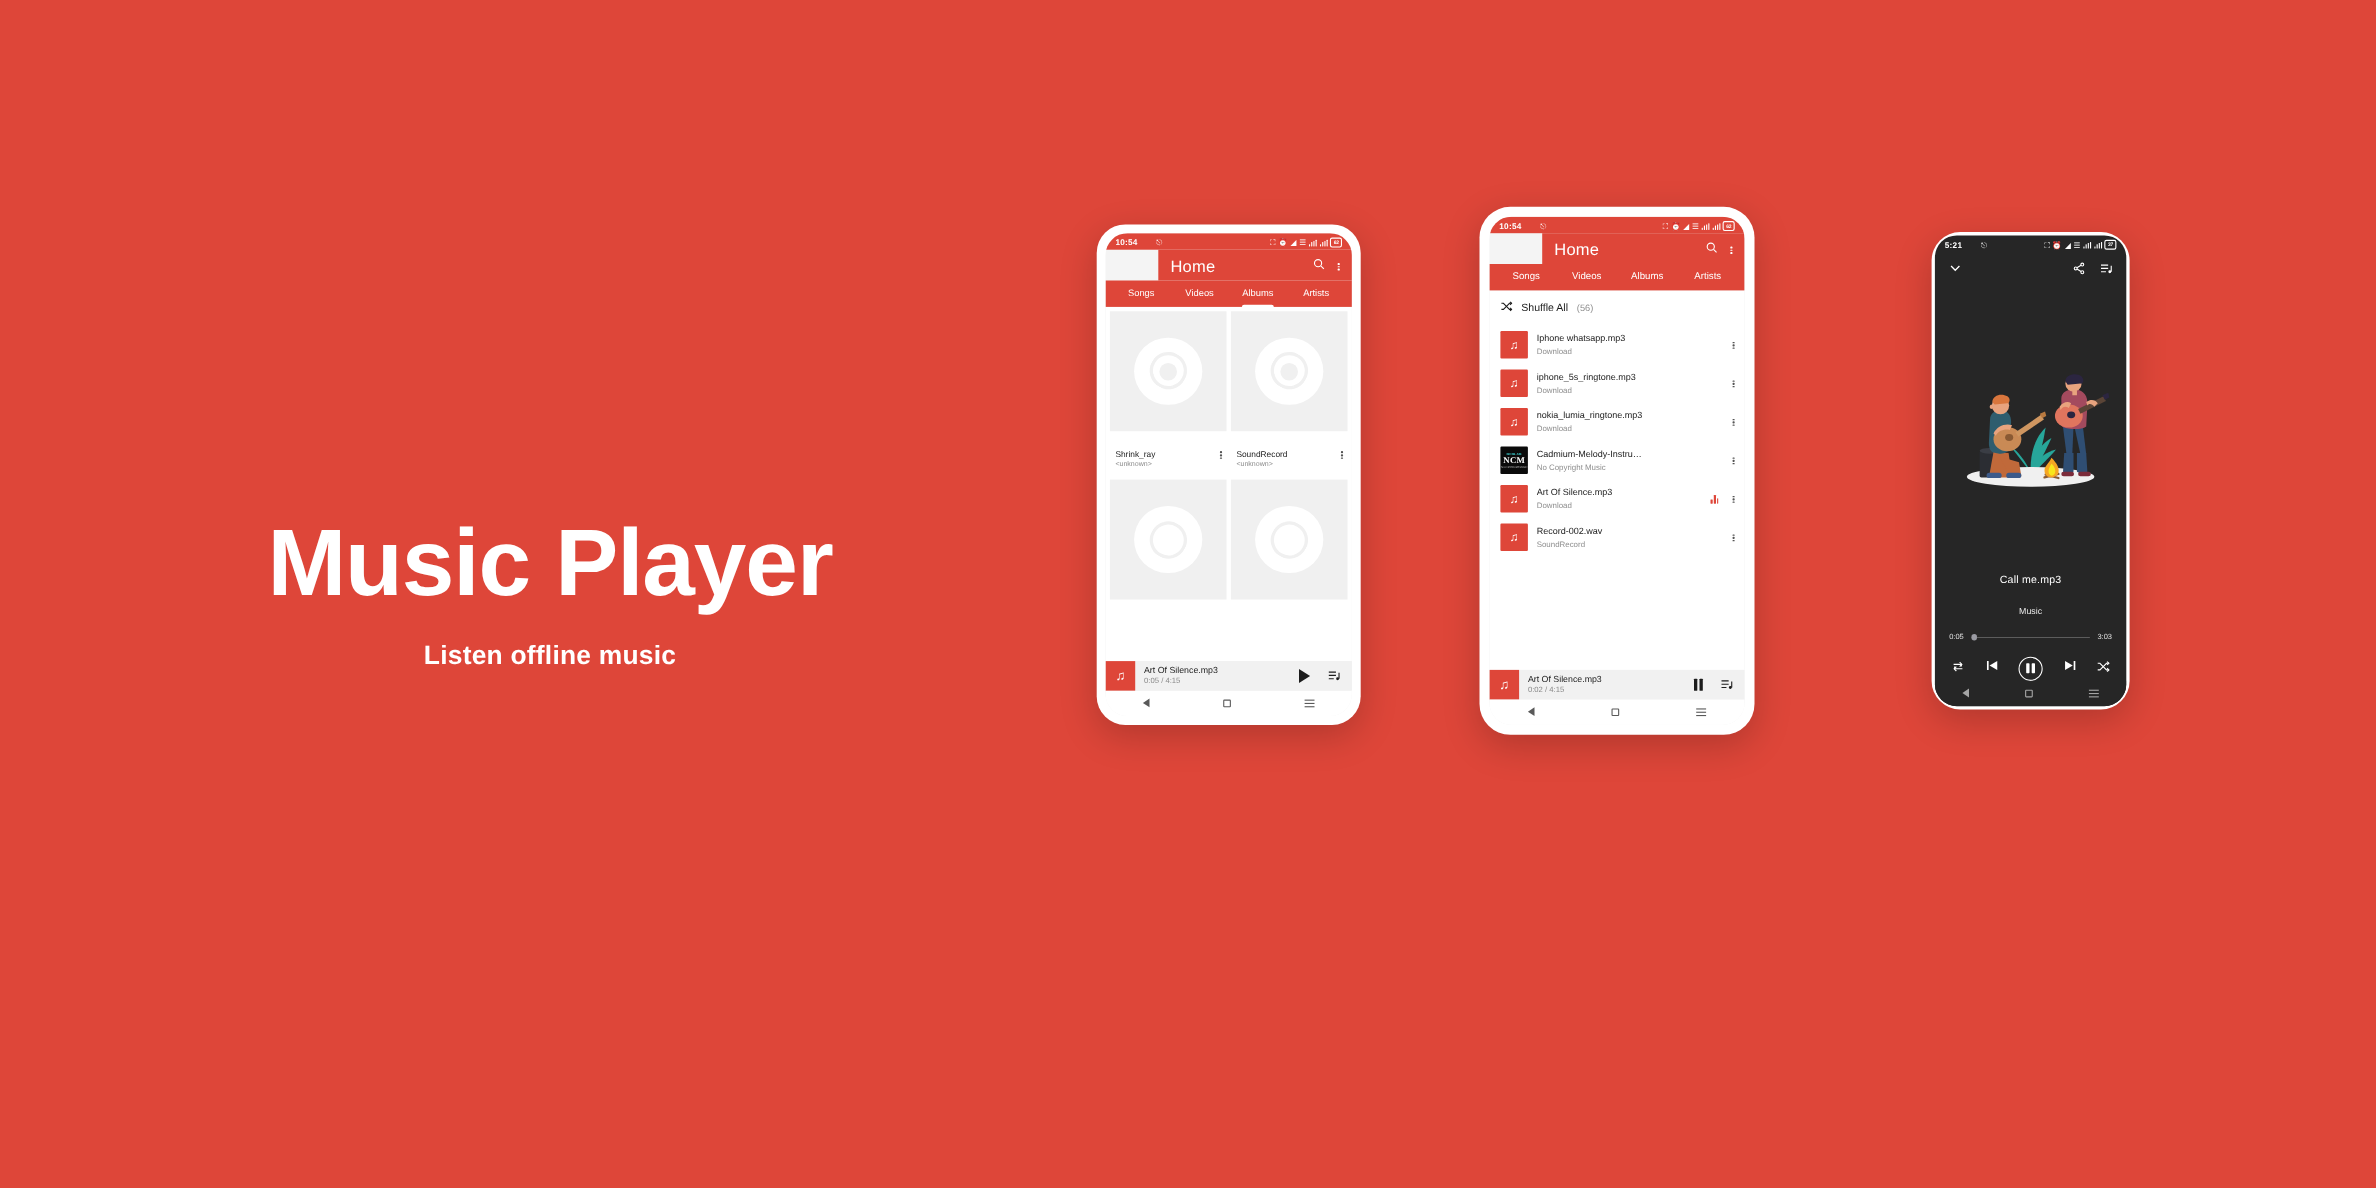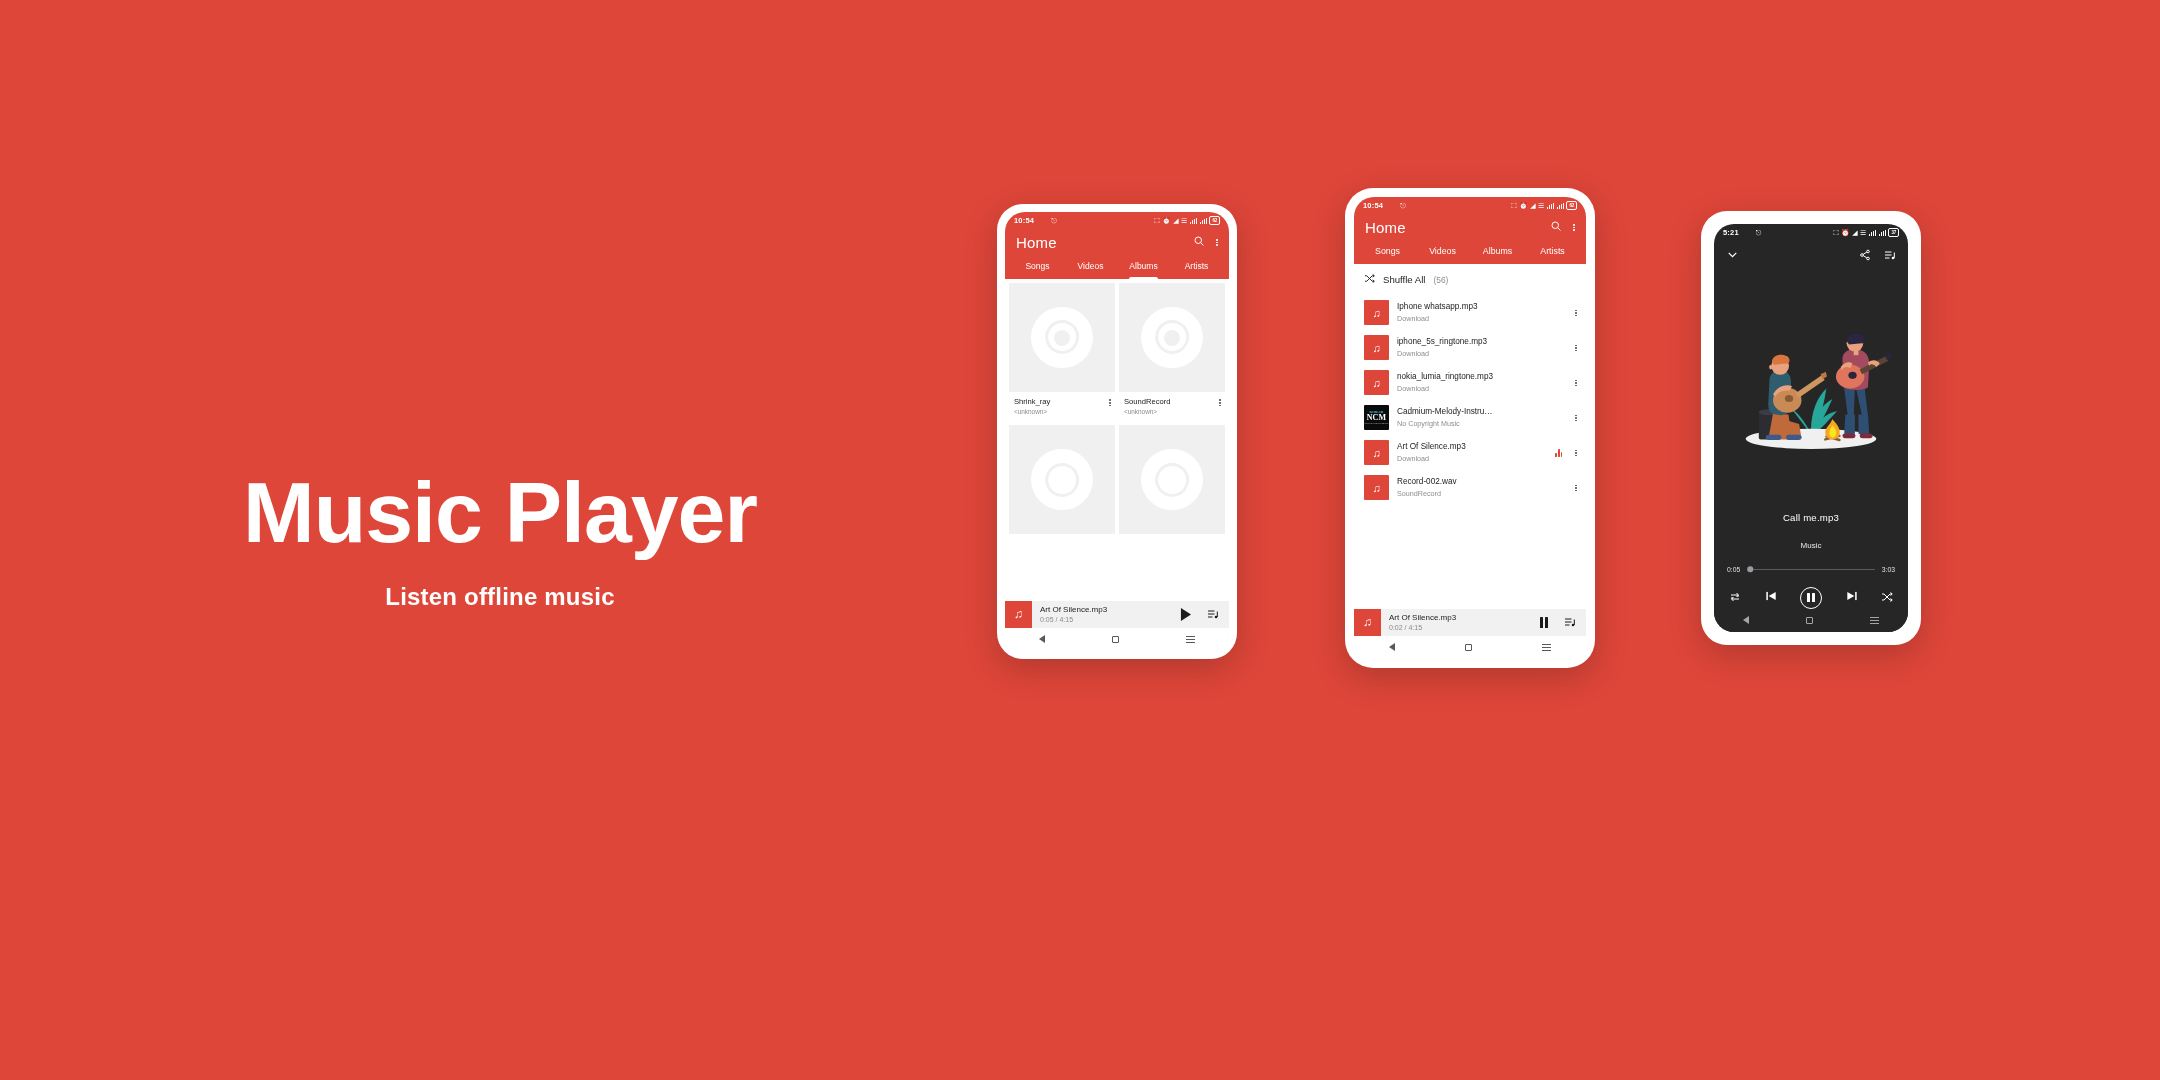--- a/index.html
+++ b/index.html
@@ -35,21 +35,21 @@
 
   
   .phone {
     position:absolute;
     background:#ffffff;
     box-shadow:0 10px 34px rgba(0,0,0,.20);
   }
 
   #phone1 { left:997px; top:204px; width:240px; height:455px; border-radius:26px; padding:8px; }
   #phone2 { left:1345px; top:188px; width:250px; height:480px; border-radius:28px; padding:9px; }
-  #phone3 { left:1701px; top:211px; width:220px; height:434px; border-radius:26px; padding:13px; }
+  #phone3 { left:1756px; top:211px; width:180px; height:434px; border-radius:26px; padding:3px; }
 
   .screen { width:100%; height:100%; border-radius:20px; overflow:hidden; position:relative; background:#f4f4f4; display:flex; flex-direction:column; }
 
   
   .statusbar {
     display:flex; align-items:center; justify-content:space-between;
     padding:4px 9px 2px 9px;
     color:#ffffff;
     font-size:7px;
     flex:0 0 auto;
@@ -70,20 +70,21 @@
   .bars i:nth-child(1){height:2px}.bars i:nth-child(2){height:3.2px}
   .bars i:nth-child(3){height:4.4px}.bars i:nth-child(4){height:6px}
 
   
   .appbar {
     background:#DE4639;
     color:#fff;
     display:flex; align-items:center;
     padding:6px 11px 4px 11px;
     flex:0 0 auto;
+    margin-left:48px;
   }
   .appbar .title { font-size:15px; font-weight:400; flex:1; letter-spacing:.2px; }
   .appbar .acts { display:flex; align-items:center; gap:11px; }
 
   .tabs {
     background:#DE4639;
     display:flex;
     padding:0 6px;
     flex:0 0 auto;
     position:relative;
@@ -130,21 +131,21 @@
     border-right-color:transparent;
     border-top-color:transparent;
     transform:rotate(30deg);
   }
   .disc-hole {
     position:absolute; inset:37%;
     background:#f0f0f0; border-radius:50%;
   }
   .album-meta {
     display:flex; align-items:flex-start;
-    padding:5px 4px 6px 5px; gap:2px;
+    padding:16px 4px 6px 5px; gap:2px;
   }
   .album-texts { flex:1; min-width:0; }
   .album-name {
     font-size:7.6px; color:#222; white-space:nowrap;
     overflow:hidden; text-overflow:ellipsis;
   }
   .album-artist { font-size:6.4px; color:#8b8b8b; margin-top:2px; }
   .kebab { color:#555; font-size:8px; line-height:7px; letter-spacing:0; flex:0 0 auto; padding-top:1px;}
   .kebab span{display:block;width:1.6px;height:1.6px;border-radius:50%;background:#555;margin:1.1px 0;}
 

